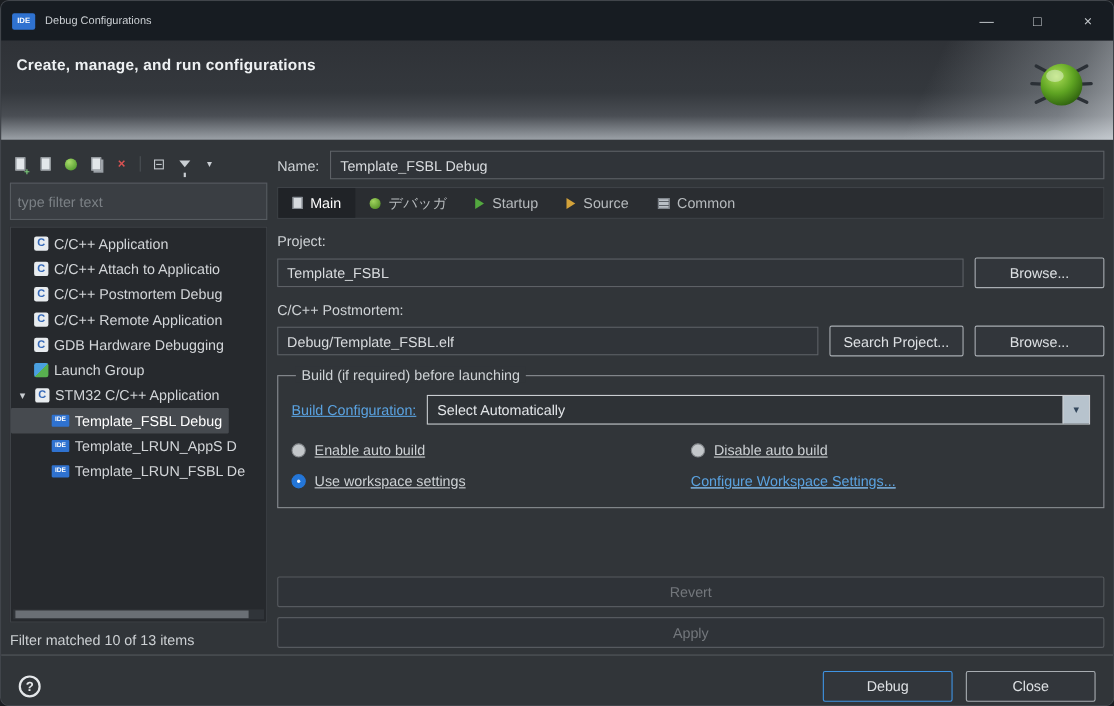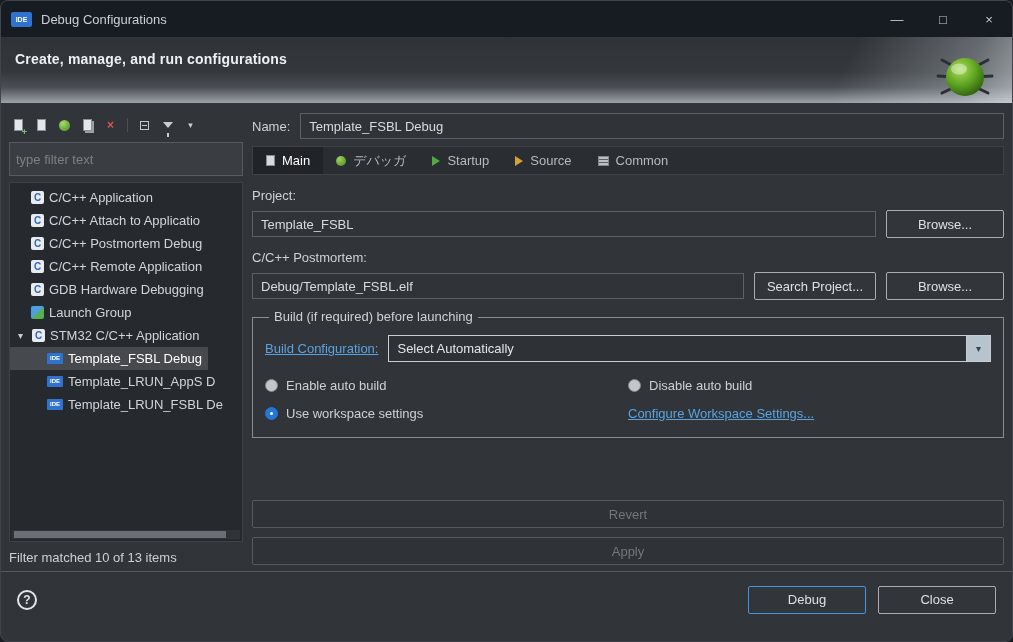--- a/index.html
+++ b/index.html
@@ -5,27 +5,27 @@
   * { margin:0; padding:0; box-sizing:border-box; }
   body { background:#1a1d21; font-family:"Liberation Sans",sans-serif; }
   .window { width:1013px; height:642px; background:#313539; color:#cdd1d4;
             border:1px solid #41454b; border-radius:8px; overflow:hidden;
             font:13px "Liberation Sans",sans-serif; position:relative; }
 
   
   .titlebar { height:36px; background:#171c22; display:flex; align-items:center; padding-left:10px; gap:9px; }
   .appbadge { min-width:21px; height:15px; background:#2f72d0; color:#fff; font-size:7px; font-weight:bold;
               display:flex; align-items:center; justify-content:center; border-radius:2px; }
-  .wtitle { color:#ccd0d4; font-size:13px; }
+  .wtitle { color:#ccd0d4; font-size:10px; }
   .wcontrols { margin-left:auto; display:flex; height:36px; }
   .wbtn { width:46px; height:36px; display:flex; align-items:center; justify-content:center;
           color:#c4c8cc; font-size:13px; cursor:default; }
 
   
-  .banner { height:66px; position:relative;
+  .banner { height:90px; position:relative;
             background:linear-gradient(180deg,#2f3237 0%,#34383d 52%,#4a4e54 76%,#9ba1a7 100%); }
   .banner::after { content:""; position:absolute; right:0; top:0; width:200px; height:100%;
             background:linear-gradient(115deg,rgba(255,255,255,0) 20%,rgba(205,212,218,.35) 75%,rgba(224,229,234,.6) 100%); }
   .banner-title { position:absolute; left:14px; top:14px; color:#eef1f3; font-size:14px; font-weight:bold; letter-spacing:.2px; }
   .bug { position:absolute; right:14px; top:8px; z-index:2; }
 
   
   .main { display:flex; gap:9px; padding:10px 8px 6px; height:468px; }
   .left { width:234px; flex:none; display:flex; flex-direction:column; }
   .right { flex:1; min-width:0; display:flex; flex-direction:column; }
@@ -94,21 +94,21 @@
   .btn.primary { border-color:#3f94e4; }
 
   .group { position:relative; border:1px solid #8a8e93; margin-top:17px; padding:17px 12px 16px; }
   .legend { position:absolute; top:-9px; left:16px; background:#313539; padding:0 5px; color:#ced2d5; }
   .link { color:#5aa2e0; text-decoration:underline; cursor:pointer; white-space:nowrap; }
   .combo { flex:1; display:flex; height:27px; border:1px solid #c9cdd1; background:#2e3236; align-items:stretch; min-width:0; }
   .combo-val { flex:1; line-height:25px; padding:0 8px; color:#e2e5e8; overflow:hidden; white-space:nowrap; }
   .combo-btn { width:24px; display:flex; align-items:center; justify-content:center;
                background:#b7c3cd; border-left:1px solid #c9cdd1; }
   .chev { color:#33475c; font-size:10px; line-height:1; }
-  .radiogrid { display:grid; grid-template-columns:1fr 1fr; row-gap:13px; margin-top:16px; align-items:center; }
+  .radiogrid { display:grid; grid-template-columns:1fr 1fr; row-gap:13px; margin-top:16px; align-items:center;text-decoration:underline; }
   .radio-opt { display:flex; align-items:center; gap:8px; }
   .radio { width:13px; height:13px; border-radius:50%; background:#c3c7ca; border:1px solid #84888c; position:relative; flex:none; }
   .radio.checked { background:#2476d8; border-color:#2476d8; }
   .radio.checked::after { content:""; position:absolute; left:4px; top:4px; right:4px; bottom:4px; background:#fff; border-radius:50%; }
   .applyrow { margin-top:auto; display:flex; justify-content:flex-end; gap:9px; padding-top:10px;flex-direction:column; }
 
   
   .footer { height:56px; border-top:1px solid #54585d; display:flex; align-items:center; gap:12px;
             padding:0 16px; background:#313539; }
   .help { width:20px; height:20px; border:2px solid #e4e7ea; border-radius:50%; display:flex; align-items:center;

